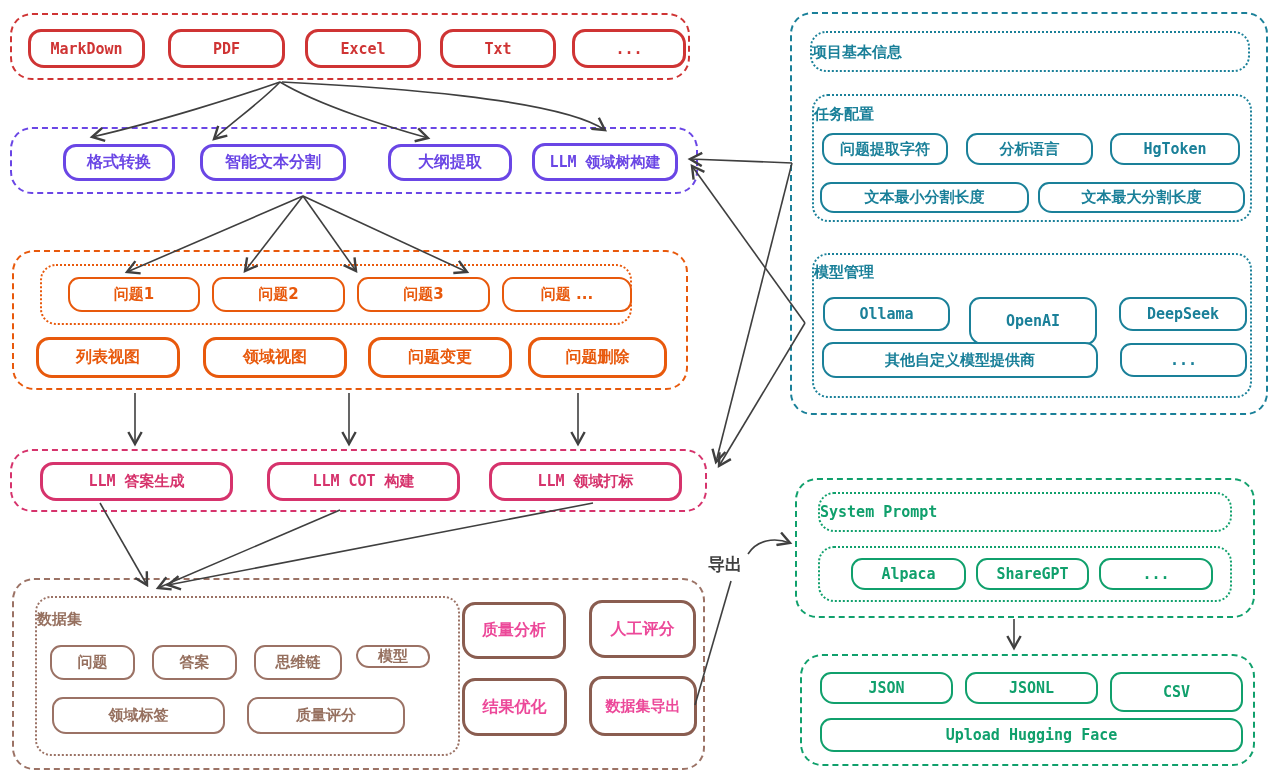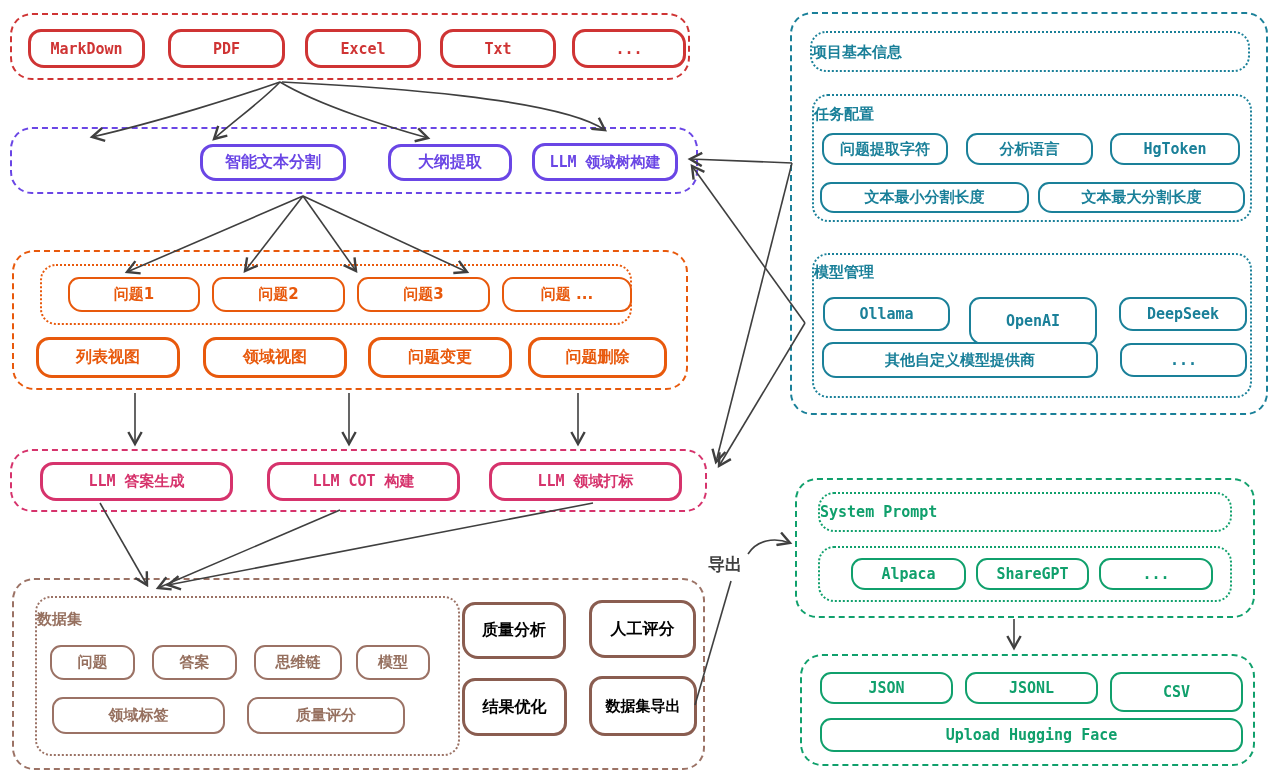--- a/index.html
+++ b/index.html
@@ -12,39 +12,40 @@
   .dot{border-style:dotted;border-width:2.6px;border-radius:16px;background:transparent;}
   .leaf{border-style:solid;border-width:2.6px;border-radius:11px 13px 11px 14px;font-size:15px;}
   .thick{border-width:3.2px;border-radius:13px 15px 13px 16px;}
   .mono{font-family:"DejaVu Sans Mono","DejaVu Sans",monospace;text-align:center;}
   .title{position:absolute;width:100%;text-align:left;font-weight:bold;font-size:15px;}
   .c-red{color:#cf3434;border-color:#cf3434;}
   .c-purple{color:#6a46e5;border-color:#6a46e5;}
   .c-orange{color:#e8590c;border-color:#e8590c;}
   .c-pink{color:#d6336c;border-color:#d6336c;}
   .c-brown{color:#96705f;border-color:#9b7265;}
-  .c-brown2{color:#000000;border-color:#8a5d50;}
+  .c-brown2{color:#ec4899;border-color:#8a5d50;}
   .c-teal{color:#1a8099;border-color:#1a8099;}
   .c-green{color:#10a06c;border-color:#10a06c;}
   #arrows{position:absolute;left:0;top:0;pointer-events:none;}
   #export-label{position:absolute;left:708px;top:553px;font-size:17px;font-weight:bold;color:#3f3f3f;}
 </style>
 </head>
 <body>
 
 <div id="stage">
 
   <div class="cont dash c-red" style="left:10px;top:13px;width:680px;height:67px"></div>
   <div class="box leaf thick mono c-red" style="left:28px;top:29px;width:117px;height:39px">MarkDown</div>
   <div class="box leaf thick mono c-red" style="left:168px;top:29px;width:117px;height:39px">PDF</div>
   <div class="box leaf thick mono c-red" style="left:305px;top:29px;width:116px;height:39px">Excel</div>
   <div class="box leaf thick mono c-red" style="left:440px;top:29px;width:116px;height:39px">Txt</div>
   <div class="box leaf thick mono c-red" style="left:572px;top:29px;width:114px;height:39px">...</div>
 
   <div class="cont dash c-purple" style="left:10px;top:127px;width:688px;height:67px"></div>
+  <div class="box leaf thick c-purple" style="left:63px;top:144px;width:112px;height:37px;font-size:16px">格式转换</div>
   <div class="box leaf thick c-purple" style="left:200px;top:144px;width:146px;height:37px;font-size:16px">智能文本分割</div>
   <div class="box leaf thick c-purple" style="left:388px;top:144px;width:124px;height:37px;font-size:16px">大纲提取</div>
   <div class="box leaf thick mono c-purple" style="left:532px;top:143px;width:146px;height:38px;font-size:15px">LLM 领域树构建</div>
 
   <div class="cont dash c-orange" style="left:12px;top:250px;width:676px;height:140px"></div>
   <div class="cont dot c-orange" style="left:40px;top:264px;width:592px;height:61px"></div>
   <div class="box leaf c-orange" style="left:68px;top:277px;width:132px;height:35px">问题1</div>
   <div class="box leaf c-orange" style="left:212px;top:277px;width:133px;height:35px">问题2</div>
   <div class="box leaf c-orange" style="left:357px;top:277px;width:133px;height:35px">问题3</div>
   <div class="box leaf c-orange" style="left:502px;top:277px;width:130px;height:35px">问题 ...</div>
@@ -58,21 +59,21 @@
   <div class="box leaf thick mono c-pink" style="left:267px;top:462px;width:193px;height:39px">LLM COT 构建</div>
   <div class="box leaf thick mono c-pink" style="left:489px;top:462px;width:193px;height:39px">LLM 领域打标</div>
 
   <div class="cont dash c-brown" style="left:12px;top:578px;width:693px;height:192px"></div>
   <div class="cont dot c-brown" style="left:35px;top:596px;width:425px;height:160px">
     <div class="title" style="top:12px">数据集</div>
   </div>
   <div class="box leaf c-brown" style="left:50px;top:645px;width:85px;height:35px">问题</div>
   <div class="box leaf c-brown" style="left:152px;top:645px;width:85px;height:35px">答案</div>
   <div class="box leaf c-brown" style="left:254px;top:645px;width:88px;height:35px">思维链</div>
-  <div class="box leaf c-brown" style="left:356px;top:645px;width:74px;height:35px">模型</div>
+  <div class="box leaf c-brown" style="left:356px;top:645px;width:74px;height:23px">模型</div>
   <div class="box leaf c-brown" style="left:52px;top:697px;width:173px;height:37px">领域标签</div>
   <div class="box leaf c-brown" style="left:247px;top:697px;width:158px;height:37px">质量评分</div>
   <div class="box leaf thick c-brown2" style="left:462px;top:602px;width:104px;height:57px;font-size:16px">质量分析</div>
   <div class="box leaf thick c-brown2" style="left:589px;top:600px;width:107px;height:58px;font-size:16px">人工评分</div>
   <div class="box leaf thick c-brown2" style="left:462px;top:678px;width:105px;height:58px;font-size:16px">结果优化</div>
   <div class="box leaf thick c-brown2" style="left:589px;top:676px;width:108px;height:60px;font-size:15px">数据集导出</div>
 
   <div class="cont dash c-teal" style="left:790px;top:12px;width:478px;height:403px"></div>
   <div class="cont dot c-teal" style="left:810px;top:31px;width:440px;height:41px">
     <div class="title" style="top:10px">项目基本信息</div>

